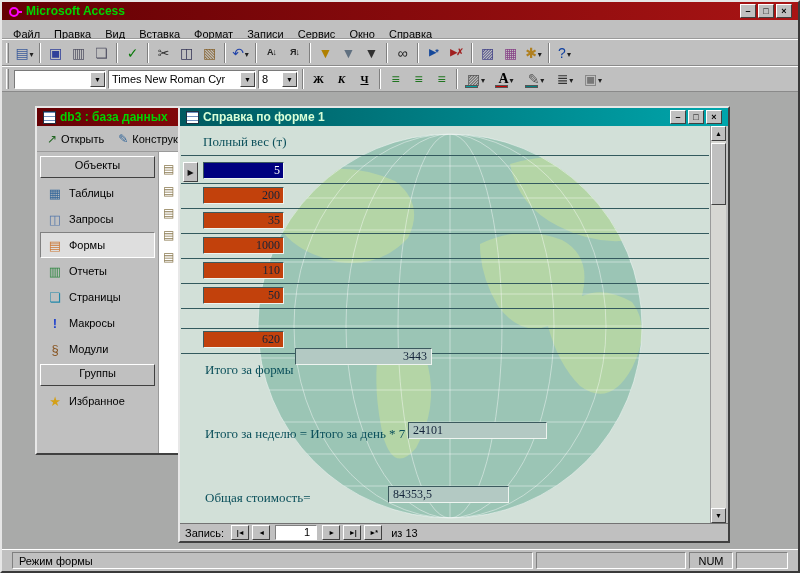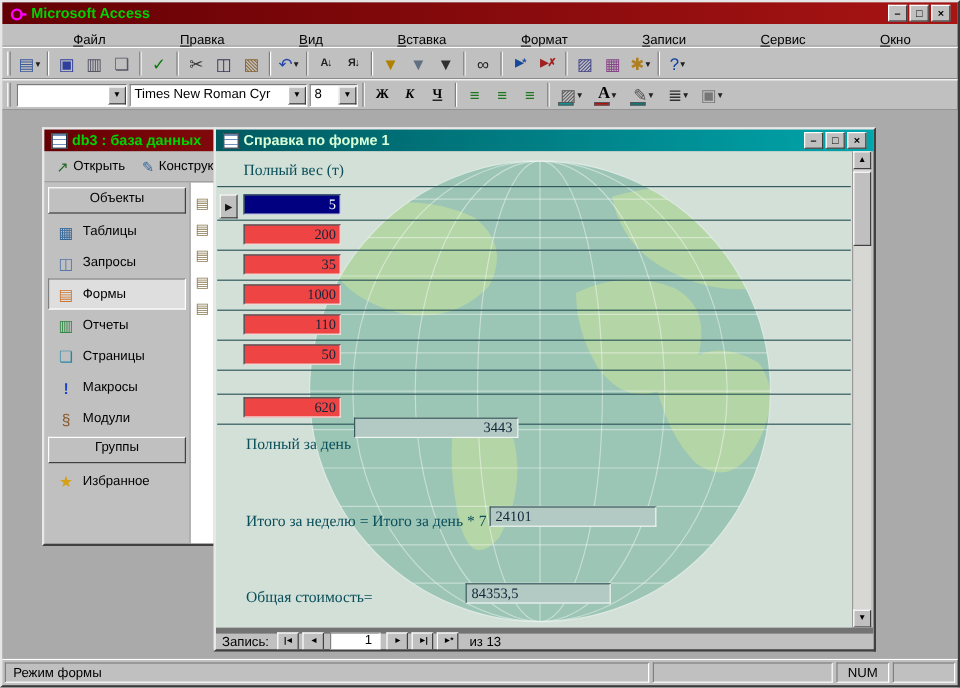--- a/index.html
+++ b/index.html
@@ -24,21 +24,21 @@
   .key-icon { width:14px; height:14px; position:relative; flex:none; }
   .key-icon::before { content:""; position:absolute; left:1px; top:3px; width:6px; height:6px;
                       border:2px solid #ff00ff; border-radius:50%; }
   .key-icon::after  { content:""; position:absolute; left:9px; top:7px; width:5px; height:2px; background:#ff00ff; }
   .doc-icon { width:13px; height:13px; flex:none; background:#fff; border:1px solid #203040;
               background-image:repeating-linear-gradient(#7090c0 0 1px, transparent 1px 4px); }
 
   
   .menubar { height:19px; display:flex; align-items:center; padding-left:4px; flex:none;
              border-bottom:1px solid #9a9a9a; }
-  .menu-item { padding:12px 7px 3px; white-space:nowrap;margin-left:48px; }
+  .menu-item { padding:12px 7px 3px; white-space:nowrap; }
   .menu-item::first-letter { text-decoration:underline; }
 
   
   .toolbar { display:flex; align-items:center; padding:1px 2px; flex:none;
              border-top:1px solid #fff; border-bottom:1px solid #8a8a8a; }
   .toolbar.tb1 { height:27px; }
   .toolbar.tb2 { height:26px;text-align:center; }
   .grip { width:3px; height:20px; border-left:1px solid #fff; border-right:1px solid #808080; margin:0 4px 0 2px; }
   .tsep { width:2px; height:20px; border-left:1px solid #808080; border-right:1px solid #fff; margin:0 3px; }
   .tbtn { min-width:23px; height:22px; display:flex; align-items:center; justify-content:center;
@@ -84,21 +84,21 @@
   .form-body { flex:1; display:flex; flex-direction:column; overflow:hidden; }
   .form-main { flex:1; display:flex; overflow:hidden; }
   .canvas { position:relative; width:530px; height:397px; overflow:hidden; background:#d2e0d8; flex:none;
             font-family:"Liberation Serif", serif;text-decoration:underline; }
   .canvas svg { position:absolute; left:0; top:0; opacity:.92; }
 
   .hdr-label { position:absolute; left:23px; top:8px; font-size:13px; color:#0a4f5a; }
   .rec-selector { position:absolute; left:3px; top:36px; width:15px; height:20px; background:#c0c0c0;
                   border:1px solid; border-color:#fff #404040 #404040 #fff;
                   display:flex; align-items:center; justify-content:center; font-size:8px; color:#111; }
-  .rowbox { position:absolute; left:23px; width:81px; height:17px; background:#ef4444;
+  .rowbox { position:absolute; left:23px; width:81px; height:17px; background:#c2410c;
             border:1px solid; border-color:#3c5a5e #eef4f0 #eef4f0 #3c5a5e;
             font-size:12px; color:#14243a; text-align:right; padding:1px 3px; line-height:13px; }
   .rowbox.selected { background:#000080; color:#fff; }
   .hline { position:absolute; left:1px; right:1px; height:1px; background:#335a5e; }
   .tot-label { position:absolute; font-size:13px; color:#0a4f5a; white-space:nowrap; }
   .totbox { position:absolute; height:17px; background:#b3c9c3;
             border:1px solid; border-color:#3c5a5e #eef4f0 #eef4f0 #3c5a5e;
             font-size:12px; color:#14243a; padding:1px 4px; line-height:13px; }
 
   
@@ -106,32 +106,32 @@
              border-left:1px solid #9a9a9a; }
   .sbtn { width:15px; height:15px; background:#c0c0c0; flex:none;
           border:1px solid; border-color:#fff #404040 #404040 #fff;
           font-size:7px; display:flex; align-items:center; justify-content:center; }
   .sb-track { flex:1; position:relative; }
   .sb-thumb { position:absolute; left:0; top:2px; width:15px; height:62px; background:#c0c0c0;
               border:1px solid; border-color:#fff #404040 #404040 #fff; }
 
   
   .navbar { height:18px; background:#c0c0c0; display:flex; align-items:center; gap:3px;
-            padding-left:5px; flex:none; border-top:5px solid #737373; font-size:11px; }
+            padding-left:5px; flex:none; border-top:1px solid #737373; font-size:11px; }
   .navbtn { width:18px; height:15px; background:#c0c0c0; flex:none;
             border:1px solid; border-color:#fff #404040 #404040 #fff;
             font-size:7px; font-weight:bold; display:flex; align-items:center; justify-content:center;
             letter-spacing:-1px; }
   .navbox { width:42px; height:15px; background:#fff; border:1px solid; border-color:#808080 #fff #fff #808080;
             text-align:right; padding:0 6px 0 2px; font-size:11px; line-height:13px; margin:0 2px; }
   .nav-label { margin-right:4px; }
   .nav-of { margin-left:6px; }
 
   
-  .statusbar { height:22px; flex:none; display:flex; gap:3px; padding:2px 2px; align-items:stretch;
+  .statusbar { height:22px; flex:none; display:flex; gap:3px; padding:2px 10px; align-items:stretch;
                border-top:1px solid #fff; }
   .spanel { border:1px solid; border-color:#808080 #fff #fff #808080; padding:2px 6px; white-space:nowrap; overflow:hidden; }
   .spanel.grow { flex:1; }
   .spanel.w150 { width:150px; } .spanel.w44 { width:44px; text-align:center; } .spanel.w52 { width:52px; }
 </style>
 </head>
 <body>
 
 <div class="window">
 
@@ -431,21 +431,21 @@
             <div class="hline" style="top:29px"></div>
             <div class="hline" style="top:57px"></div>
             <div class="hline" style="top:82px"></div>
             <div class="hline" style="top:107px"></div>
             <div class="hline" style="top:132px"></div>
             <div class="hline" style="top:157px"></div>
             <div class="hline" style="top:182px"></div>
             <div class="hline" style="top:202px"></div>
             <div class="hline" style="top:227px"></div>
 
-            <div class="tot-label" style="left:25px;top:236px">Полный за день</div>
+            <div class="tot-label" style="left:25px;top:236px">Итого за формы</div>
             <div class="totbox" style="left:115px;top:222px;width:137px;text-align:right">3443</div>
 
             <div class="tot-label" style="left:25px;top:300px">Итого за неделю = Итого за день * 7 =</div>
             <div class="totbox" style="left:228px;top:296px;width:139px">24101</div>
 
             <div class="tot-label" style="left:25px;top:364px">Общая стоимость=</div>
             <div class="totbox" style="left:208px;top:360px;width:121px">84353,5</div>
 
           </div>
           <div class="vscroll">

